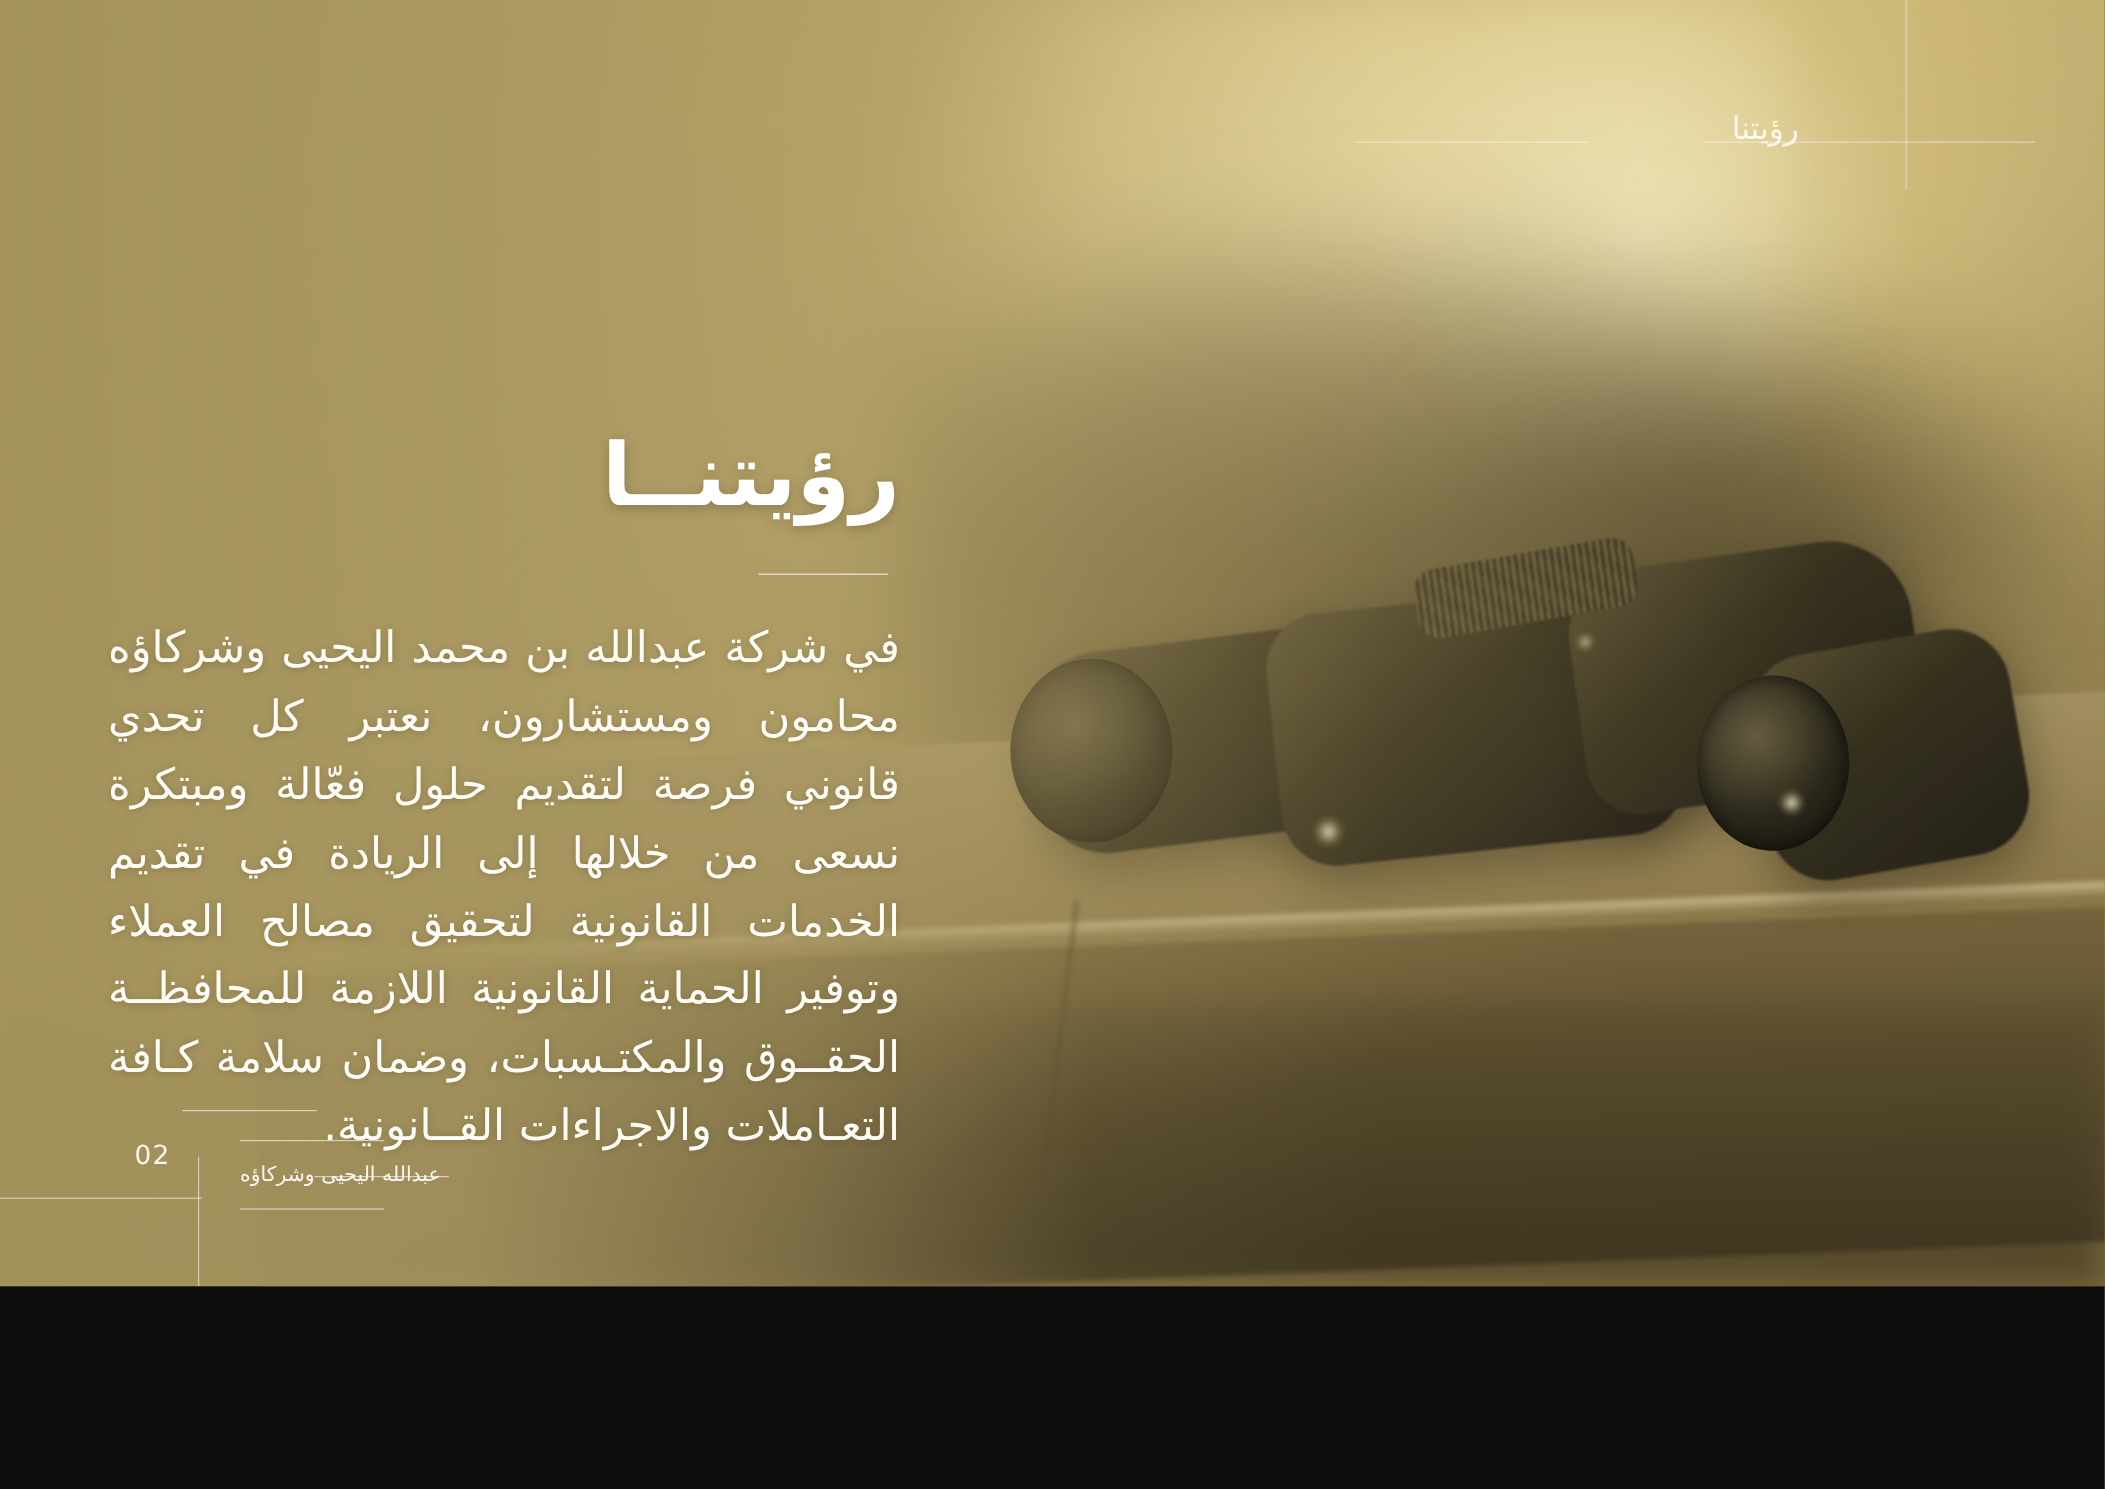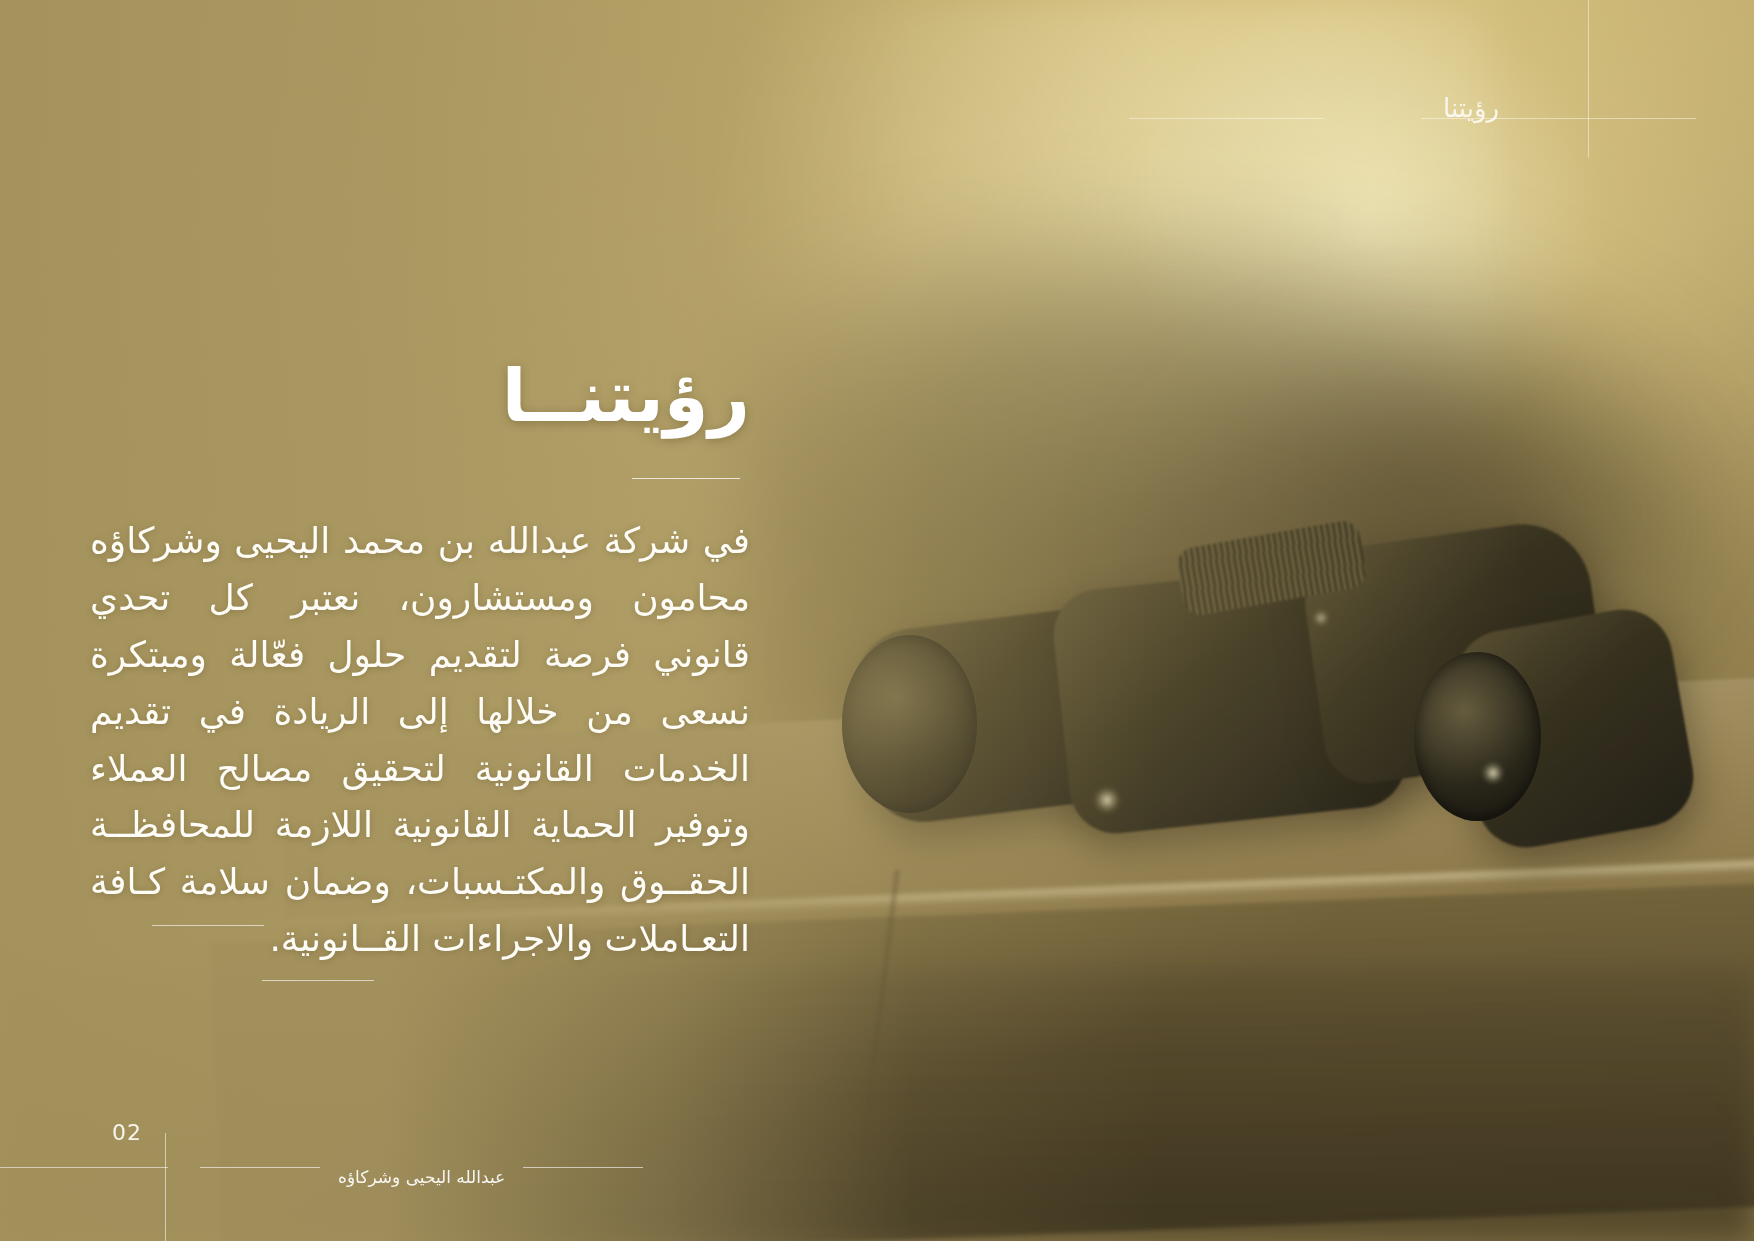--- a/index.html
+++ b/index.html
@@ -6,21 +6,21 @@
   html, body {
     margin: 0;
     padding: 0;
     background: #0d0d0d;
   }
   * { box-sizing: border-box; }
 
   .slide {
     position: relative;
     width: 1754px;
-    height: 1241px;
+    height: 1072px;
     overflow: hidden;
     font-family: "DejaVu Sans", sans-serif;
     background: #b19a55;
   }
 
   
   .photo {
     position: absolute;
     inset: 0;
     overflow: hidden;
@@ -283,25 +283,26 @@
     position: absolute;
     left: 112px;
     bottom: 96px;
     font-size: 22px;
     color: rgba(255,255,255,0.9);
     letter-spacing: 1px;
   }
   .footer .brand-wrap {
     position: absolute;
     left: 200px;
-    bottom: 54px;
+    bottom: 64px;
     display: flex;
-    align-items: flex-start;
+    align-items: flex-end;
     gap: 18px;
     direction: rtl;
+    flex-direction: column;
   }
   .footer .brand-rule {
     width: 120px;
     height: 1px;
     background: rgba(255,255,255,0.6);
   }
   .footer .brand-name {
     font-size: 17px;
     color: rgba(255,255,255,0.92);
     letter-spacing: 1px;

